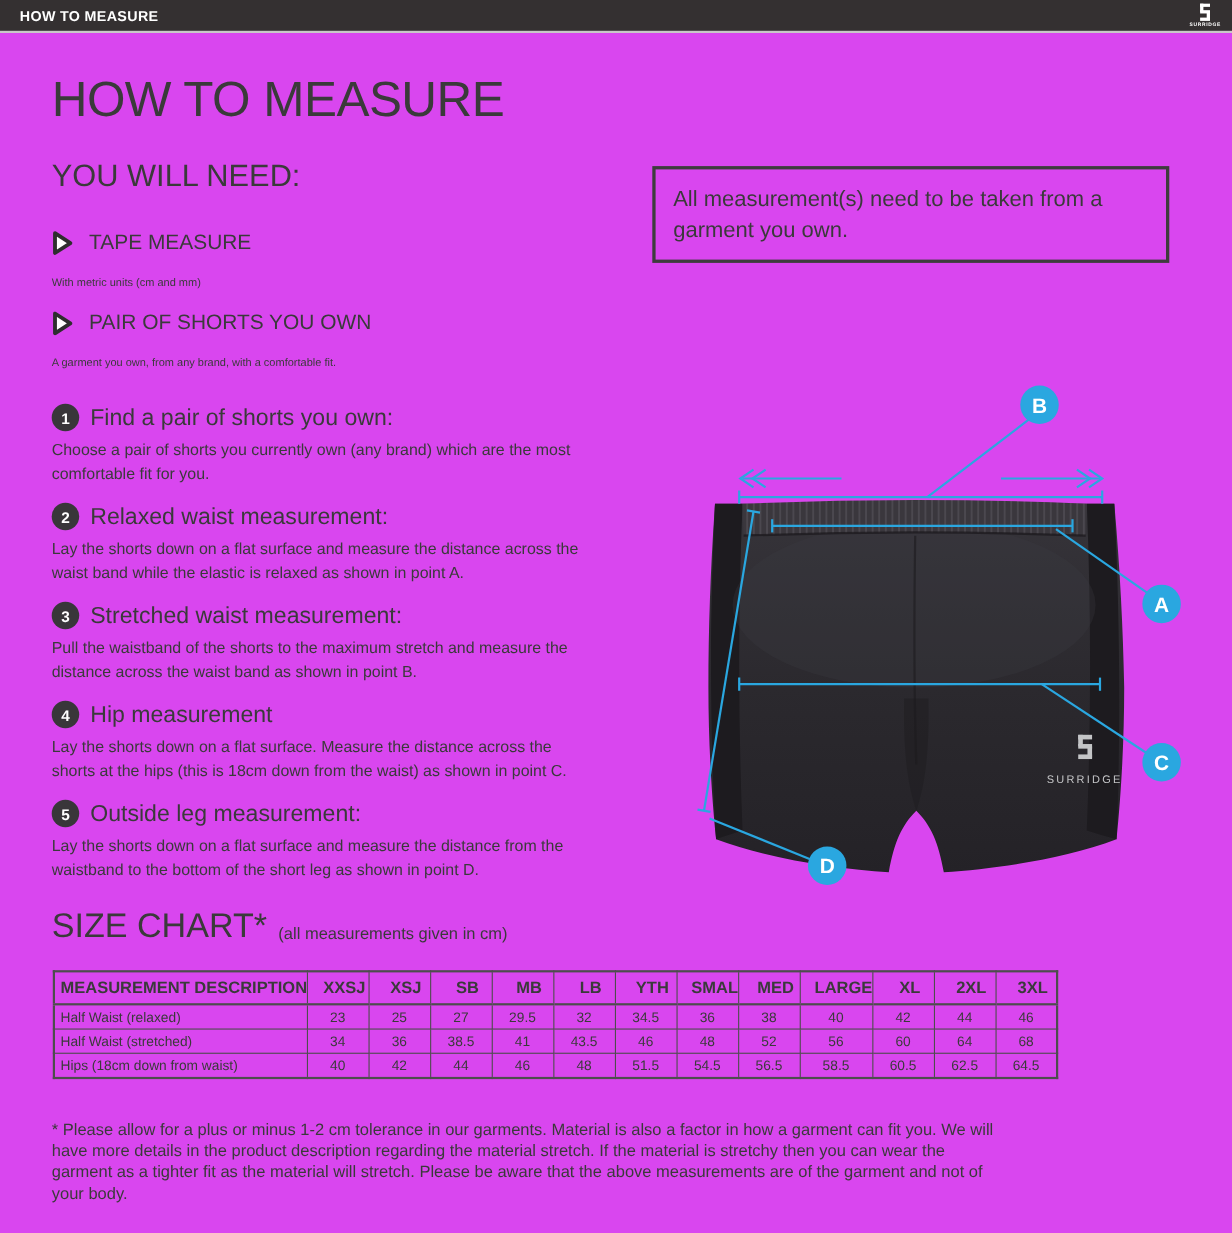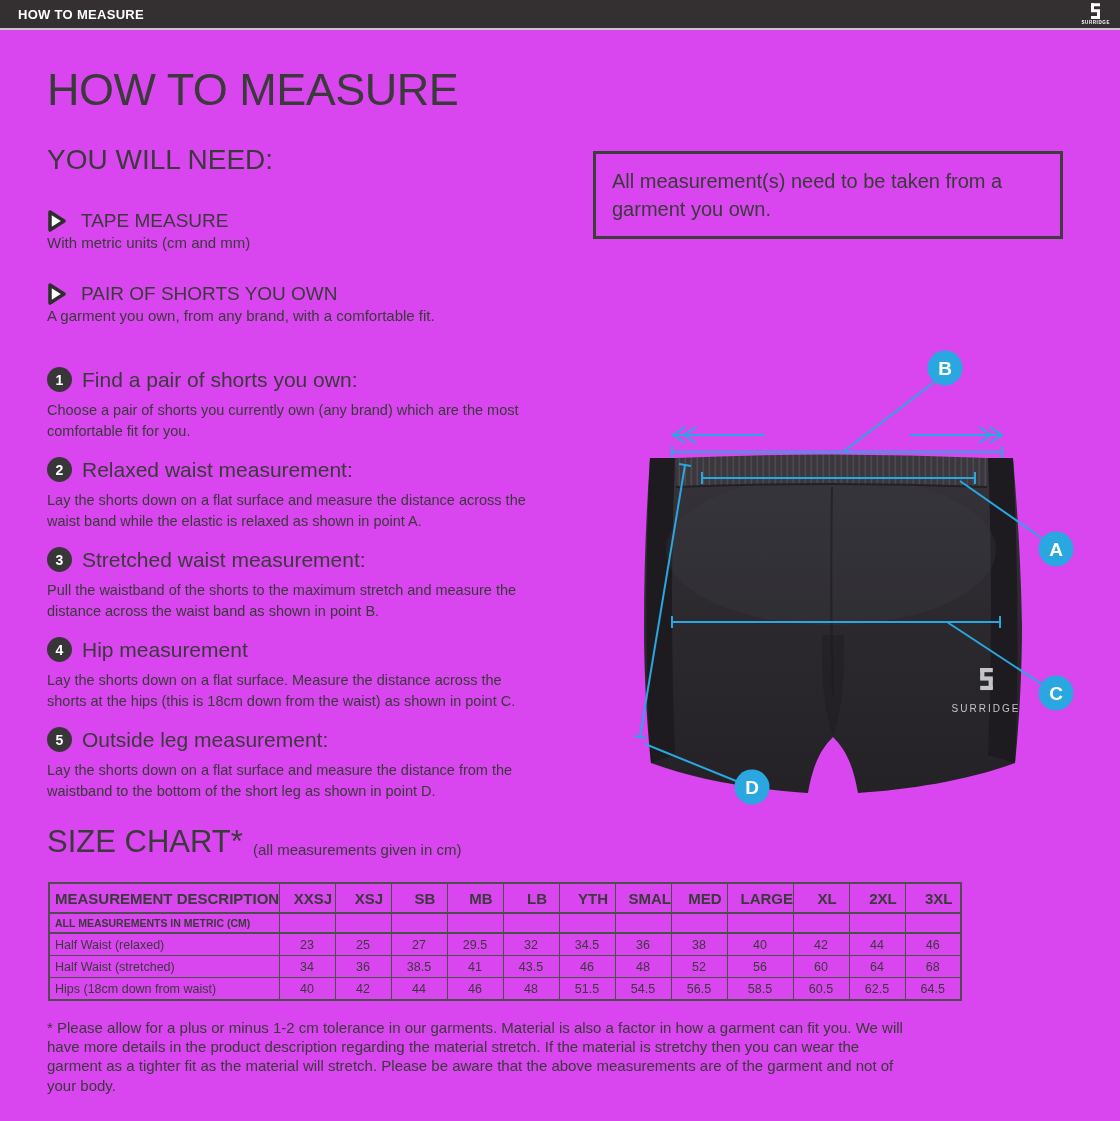--- a/index.html
+++ b/index.html
@@ -11,21 +11,21 @@
   .topbar-title{color:#fff;font-size:13px;font-weight:bold;letter-spacing:.3px;margin-left:18px;flex:1;}
   .brandmark{display:flex;flex-direction:column;align-items:center;margin-right:10px;line-height:1;}
   .brandmark .brand-word{color:#fff;font-size:4.5px;font-weight:bold;letter-spacing:.6px;margin-top:1px;}
   
   .h1{position:absolute;left:47px;top:64px;font-size:45px;color:#3a3a3a;letter-spacing:-.5px;}
   .h2-need{position:absolute;left:47px;top:144px;font-size:28px;}
   
   .need{position:absolute;left:47px;width:520px;}
   .need-head{display:flex;align-items:flex-start;gap:14px;}
   .need-label{font-size:19px;}
-  .need-note{font-size:15px;margin-top:2px;}
+  .need-note{font-size:10px;margin-top:20px;}
   
   .callout{position:absolute;left:593px;top:151px;width:470px;box-sizing:border-box;
            border:3px solid #3e3c3d;padding:13px 16px;}
   .callout p{margin:0;font-size:20px;font-weight:normal;line-height:1.4;}
   
   .step{position:absolute;left:47px;width:482px;}
   .step-head{display:flex;align-items:center;gap:10px;}
   .step-badge{width:25px;height:25px;border-radius:50%;background:#39363a;color:#fff;
               font-size:14px;font-weight:bold;display:flex;align-items:center;justify-content:center;flex:0 0 25px;}
   .step-title{font-size:21px;}
@@ -248,35 +248,20 @@
           <th>YTH</th>
           <th>SMALL</th>
           <th>MED</th>
           <th>LARGE</th>
           <th>XL</th>
           <th>2XL</th>
           <th>3XL</th>
         </tr>
     </thead>
     <tbody>
-      <tr class="note">
-        <td class="desc">ALL MEASUREMENTS IN METRIC (CM)</td>
-      <td></td>
-          <td></td>
-          <td></td>
-          <td></td>
-          <td></td>
-          <td></td>
-          <td></td>
-          <td></td>
-          <td></td>
-          <td></td>
-          <td></td>
-          <td></td>
-        </tr>
     <tr>
           <td class="desc">Half Waist (relaxed)</td>
           <td>23</td>
           <td>25</td>
           <td>27</td>
           <td>29.5</td>
           <td>32</td>
           <td>34.5</td>
           <td>36</td>
           <td>38</td>

